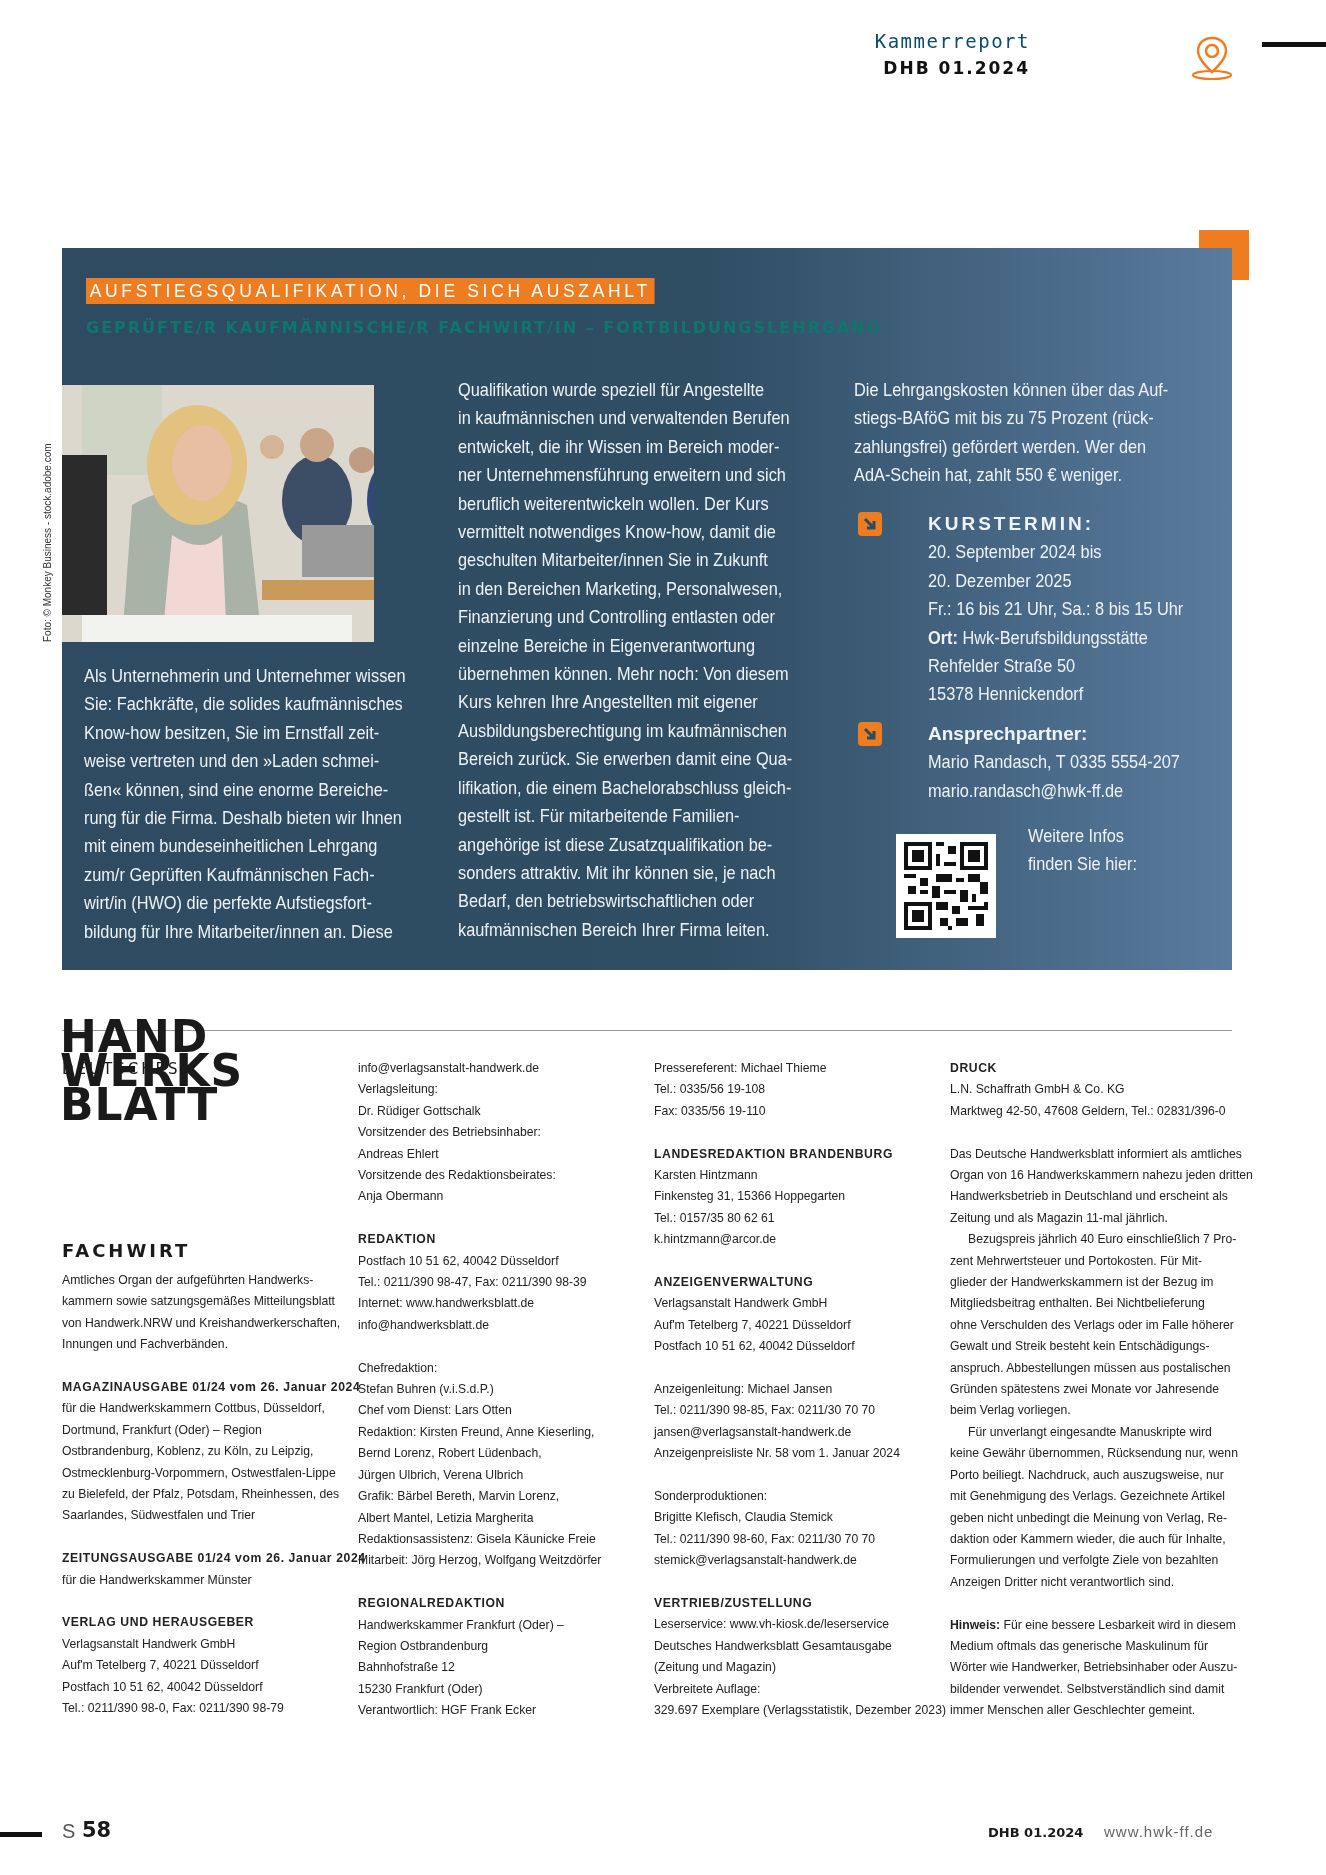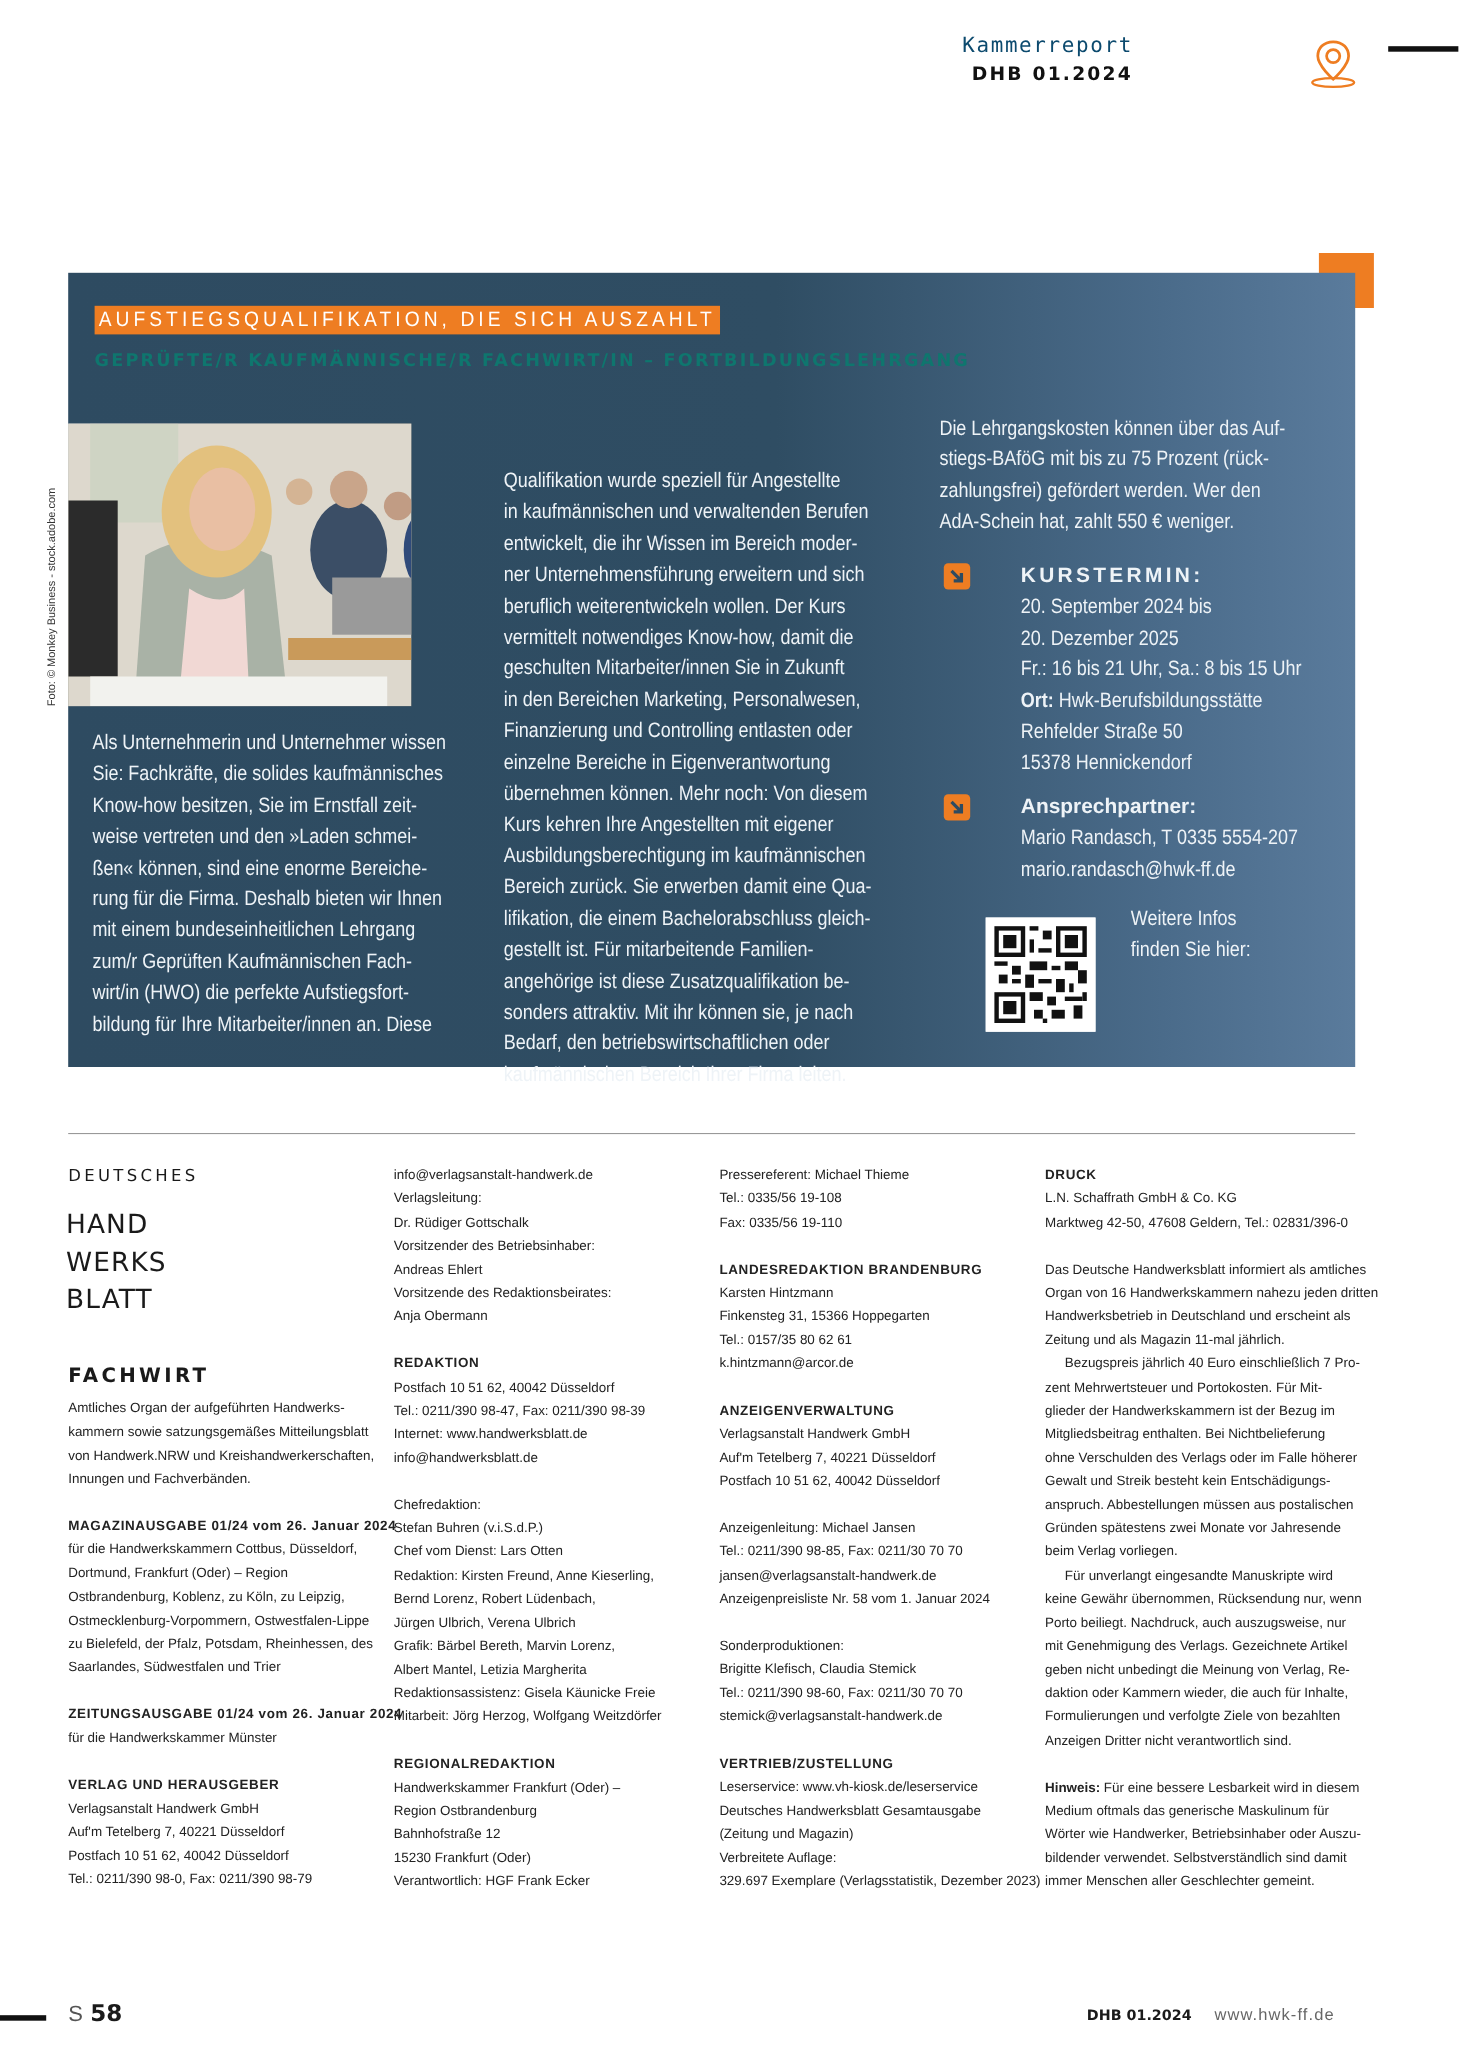--- a/index.html
+++ b/index.html
@@ -19,35 +19,35 @@
          background:linear-gradient(90deg,#2e4b61 0%,#2f4d63 55%,#4a6b8a 85%,#5a7b9c 100%); }
   .kicker { left:86px; top:278px; background:#ee7d22; color:#fff; font-family:"Liberation Sans Narrow","Liberation Sans",sans-serif;
             font-size:19px; letter-spacing:4px; padding:2px 4px; transform:scaleX(0.92); transform-origin:left; }
   .headline { left:86px; top:318px; color:#0f766e; font-family:"DejaVu Sans", sans-serif; font-weight:bold; font-size:16px; letter-spacing:2px; }
   .photo { left:62px; top:385px; width:312px; height:257px; overflow:hidden;
            background:linear-gradient(135deg,#e8e4dc 0%,#d9d2c4 35%,#bfb6a6 60%,#8f8a80 100%); }
   .photo-credit { left:42px; top:642px; transform:rotate(-90deg); transform-origin:left top; font-size:10px; color:#333; white-space:nowrap; }
 
   .col { color:#eef3f7; font-family:"Liberation Sans", sans-serif; font-size:19px; line-height:28.4px; }
   .col1 { left:84px; top:662px; width:360px; }
-  .col2 { left:458px; top:376px; width:380px;margin-top:48px; }
+  .col2 { left:458px; top:376px; width:380px; }
   .col3 { left:854px; top:376px; width:360px; }
   .col p { margin:0; }
   .narrow { display:inline-block; transform:scaleX(0.86); transform-origin:left; white-space:nowrap; }
 
   .arrow-ico { width:24px; height:24px; background:#ee7d22; border-radius:4px; display:inline-block; position:absolute; }
   .info-block { position:absolute; left:896px; color:#eef3f7; font-size:19px; line-height:28.4px;margin-left:32px; }
   .label-strong { font-weight:bold; letter-spacing:3px; }
   .qr { left:896px; top:834px; width:100px; height:104px; background:#fff; }
   .qr-text { left:1028px; top:822px; color:#eef3f7; font-size:19px; line-height:28px; }
 
   
   .rule { left:62px; top:1030px; width:1170px; height:1px; background:#999; }
   .logo-small { left:62px; top:1060px; font-size:15px; letter-spacing:3px; font-family:"DejaVu Sans", sans-serif; }
-  .logo-big { left:60px; top:1096px; font-family:"DejaVu Sans", sans-serif; font-weight:normal; font-size:24px; line-height:34px; letter-spacing:1px; }
+  .logo-big { left:60px; top:1020px; font-family:"DejaVu Sans", sans-serif; font-weight:bold; font-size:44px; line-height:34px; letter-spacing:1px; }
   .imp-title { left:62px; top:1240px; font-family:"DejaVu Sans", sans-serif; font-weight:bold; font-size:18px; letter-spacing:3px; }
   .icol { font-size:12.2px; line-height:21.4px; color:#222; }
   .icol p { margin:0; white-space:nowrap; }
   .icol .h { font-weight:bold; letter-spacing:0.6px; }
   .icol .gap { height:21.4px; }
   .icol .ind { text-indent:18px; }
   .ic1 { left:62px; top:1270px; width:270px; }
   .ic2 { left:358px; top:1058px; width:270px; }
   .ic3 { left:654px; top:1058px; width:280px; }
   .ic4 { left:950px; top:1058px; width:290px; }

